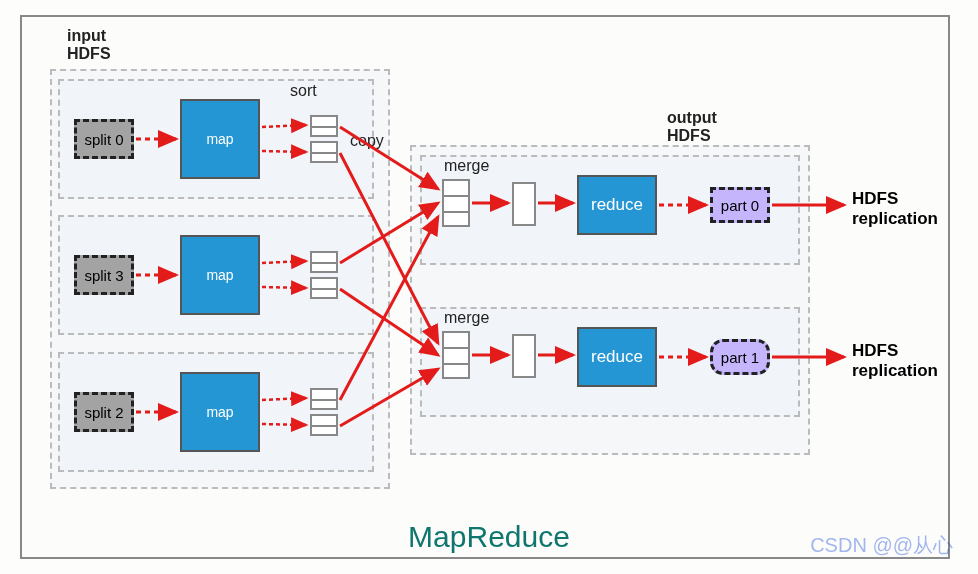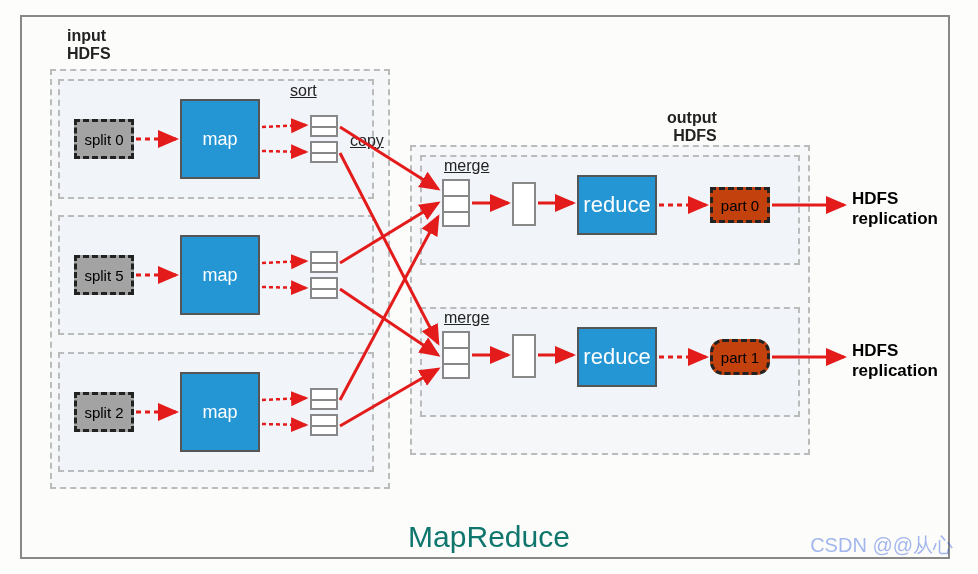--- a/index.html
+++ b/index.html
@@ -55,35 +55,35 @@
     display: flex; align-items: center; justify-content: center;
     font-size: 15px;
   }
   .map-box {
     position: absolute;
     width: 80px; height: 80px;
     background: #2596d4;
     border: 2px solid #555;
     color: #fff;
     display: flex; align-items: center; justify-content: center;
-    font-size: 18px;
+    font-size: 14px;
   }
   .reduce-box {
     position: absolute;
     width: 80px; height: 60px;
     background: #2596d4;
     border: 2px solid #555;
     color: #fff;
     display: flex; align-items: center; justify-content: center;
-    font-size: 22px;
+    font-size: 17px;
   }
   .part-box {
     position: absolute;
     width: 60px; height: 36px;
-    background: #c2410c;
+    background: #c4b5fd;
     border: 3px dashed #222;
     display: flex; align-items: center; justify-content: center;
     font-size: 15px;
   }
   .tiny-rect {
     position: absolute;
     width: 28px; height: 22px;
     background: #fff;
     border: 2px solid #888;
   }
@@ -106,21 +106,20 @@
   .merge-intermediate {
     position: absolute;
     width: 24px; height: 44px;
     border: 2px solid #888;
     background: #fff;
   }
   .small-label {
     position: absolute;
     font-size: 16px;
     color: #222;
-    text-decoration: underline;
   }
   .output-label {
     position: absolute;
     font-weight: bold;
     font-size: 17px;
     line-height: 1.15;
   }
 
   svg.arrows {
     position: absolute; left:0; top:0;
@@ -136,41 +135,41 @@
   <div class="section-label" style="left:45px; top:10px; white-space:pre;">input
 HDFS</div>
 
   <div class="dashed-big" style="left:28px; top:52px; width:340px; height:420px;"></div>
 
   <div class="dashed-big" style="left:36px; top:62px; width:316px; height:120px;"></div>
   <div class="dashed-big" style="left:36px; top:198px; width:316px; height:120px;"></div>
   <div class="dashed-big" style="left:36px; top:335px; width:316px; height:120px;"></div>
 
   <div class="split-box" style="left:52px; top:102px;">split 0</div>
-  <div class="split-box" style="left:52px; top:238px;">split 5</div>
+  <div class="split-box" style="left:52px; top:238px;">split 3</div>
   <div class="split-box" style="left:52px; top:375px;">split 2</div>
 
   <div class="map-box" style="left:158px; top:82px;">map</div>
   <div class="map-box" style="left:158px; top:218px;">map</div>
   <div class="map-box" style="left:158px; top:355px;">map</div>
 
   <div class="small-label" style="left:268px; top:65px;">sort</div>
 
   <div class="tiny-rect" style="left:288px; top:98px;"></div>
   <div class="tiny-rect" style="left:288px; top:124px;"></div>
   <div class="tiny-rect" style="left:288px; top:234px;"></div>
   <div class="tiny-rect" style="left:288px; top:260px;"></div>
   <div class="tiny-rect" style="left:288px; top:371px;"></div>
   <div class="tiny-rect" style="left:288px; top:397px;"></div>
 
   <div class="small-label" style="left:328px; top:115px;">copy</div>
 
   <div class="dashed-big" style="left:388px; top:128px; width:400px; height:310px;"></div>
 
-  <div class="section-label" style="left:645px; top:92px; text-align:right; white-space:pre;">output
+  <div class="section-label" style="left:645px; top:92px; text-align:left; white-space:pre;">output
 HDFS</div>
 
   <div class="dashed-big" style="left:398px; top:138px; width:380px; height:110px;"></div>
   <div class="dashed-big" style="left:398px; top:290px; width:380px; height:110px;"></div>
 
   <div class="small-label" style="left:422px; top:140px;">merge</div>
   <div class="small-label" style="left:422px; top:292px;">merge</div>
 
   <div class="merge-stack" style="left:420px; top:162px;">
     <div></div>

